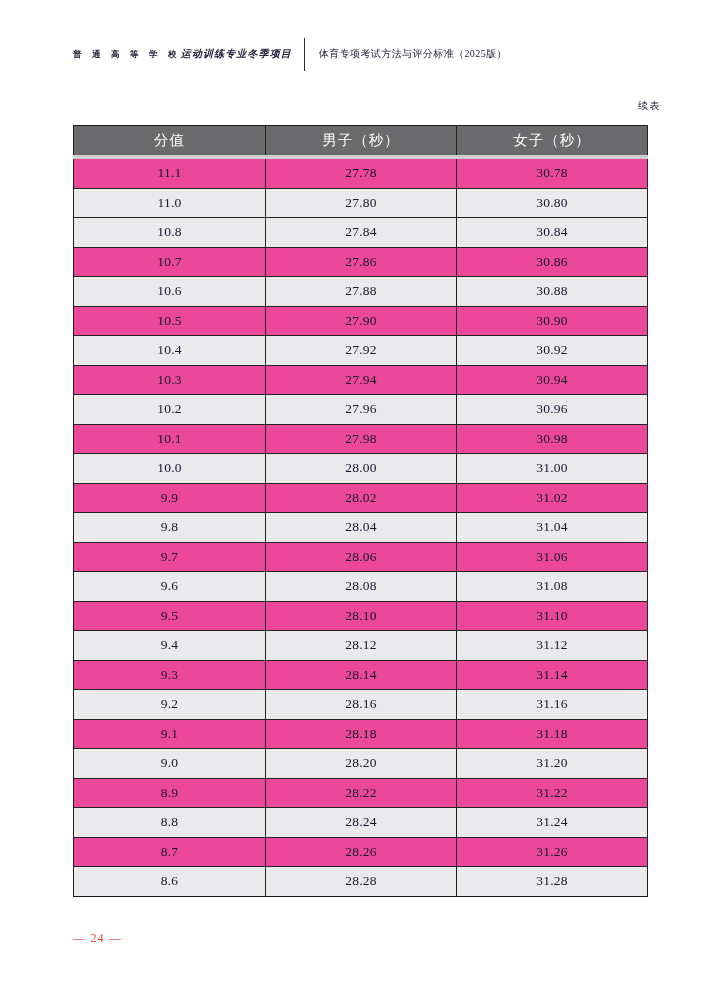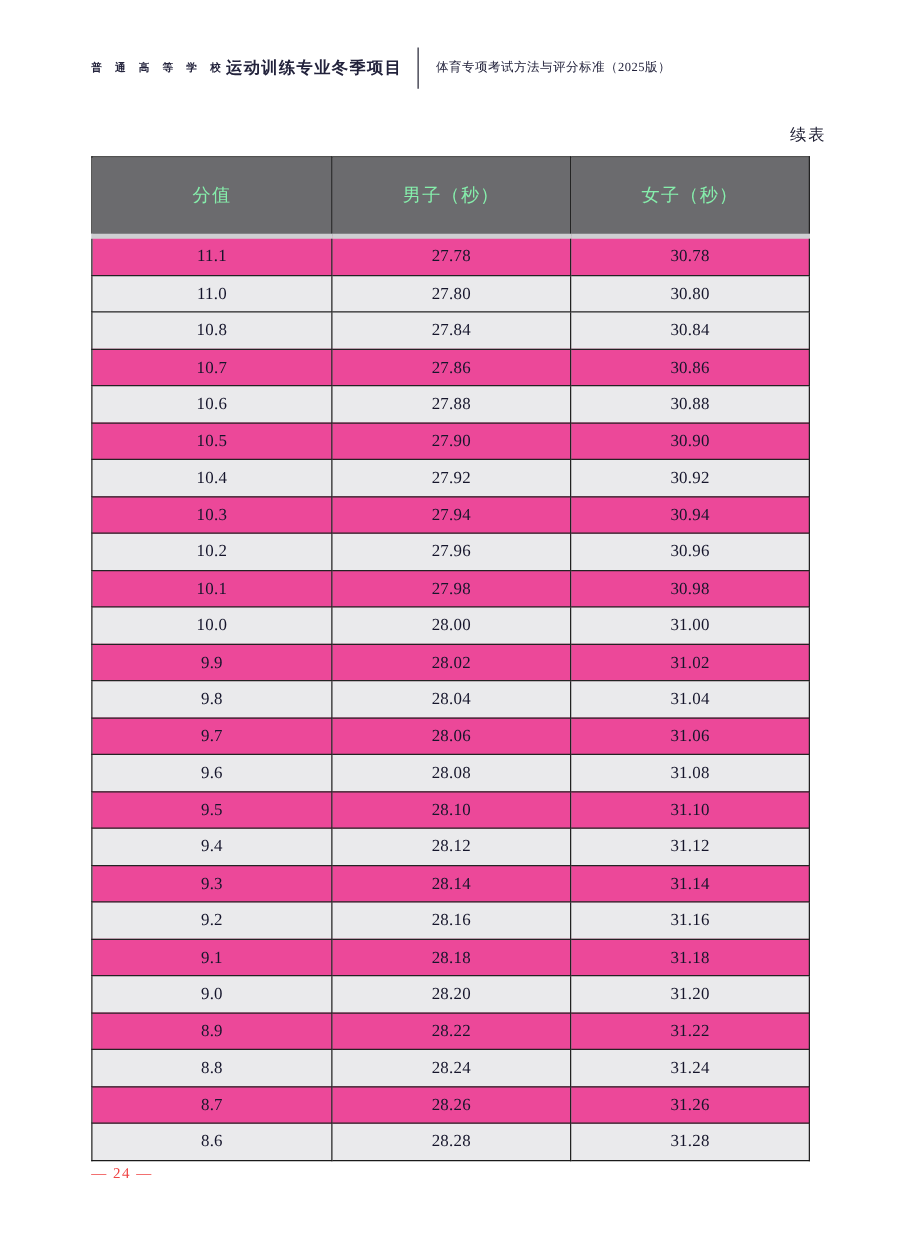--- a/index.html
+++ b/index.html
@@ -33,47 +33,48 @@
   }
   .header-left .line1 {
     font-size: 8.5px;
     letter-spacing: 4.2px;
     color: #23233c;
     font-weight: bold;
     line-height: 17px;
     white-space: nowrap;
   }
   .header-left .line2 {
-    font-size: 13px;
+    font-size: 10px;
     letter-spacing: 1.1px;
     color: #23233c;
     font-weight: bold;
     line-height: 16px;
     white-space: nowrap;
+    font-style: italic;
   }
   .header-divider {
     width: 1px;
     height: 33px;
     background: #2a2a3a;
   }
   .header-right {
     font-size: 10px;
     letter-spacing: 0.4px;
     color: #23233c;
     font-weight: normal;
     white-space: nowrap;
     padding-left: 14px;
   }
 
   
   .continued-label {
     position: absolute;
     right: 60px;
     top: 99px;
-    font-size: 13px;
+    font-size: 10px;
     letter-spacing: 1.5px;
     color: #1b1b30;
     white-space: nowrap;
   }
 
   
   .score-table-wrap {
     position: absolute;
     left: 73px;
     top: 125px;
@@ -83,32 +84,32 @@
     border-collapse: collapse;
     width: 574px;
     table-layout: fixed;
   }
   table.score-table col.c1 { width: 192px; }
   table.score-table col.c2 { width: 191px; }
   table.score-table col.c3 { width: 191px; }
 
   table.score-table th {
     background: #6b6b6e;
-    color: #86efac;
+    color: #ffffff;
     font-size: 14.5px;
     font-weight: normal;
     letter-spacing: 1px;
     height: 29px;
     text-align: center;
     vertical-align: middle;
     border-left: 1px solid #232323;
     border-right: 1px solid #232323;
     border-top: 1.6px solid #1a1a1a;
     border-bottom: 4px solid #cfcfd2;
-    padding: 16px;
+    padding: 0;
   }
   table.score-table td {
     font-size: 13.5px;
     height: 28.5px;
     text-align: center;
     vertical-align: middle;
     color: #15152b;
     border: 1px solid #232323;
     padding: 0;
     letter-spacing: 0.2px;

